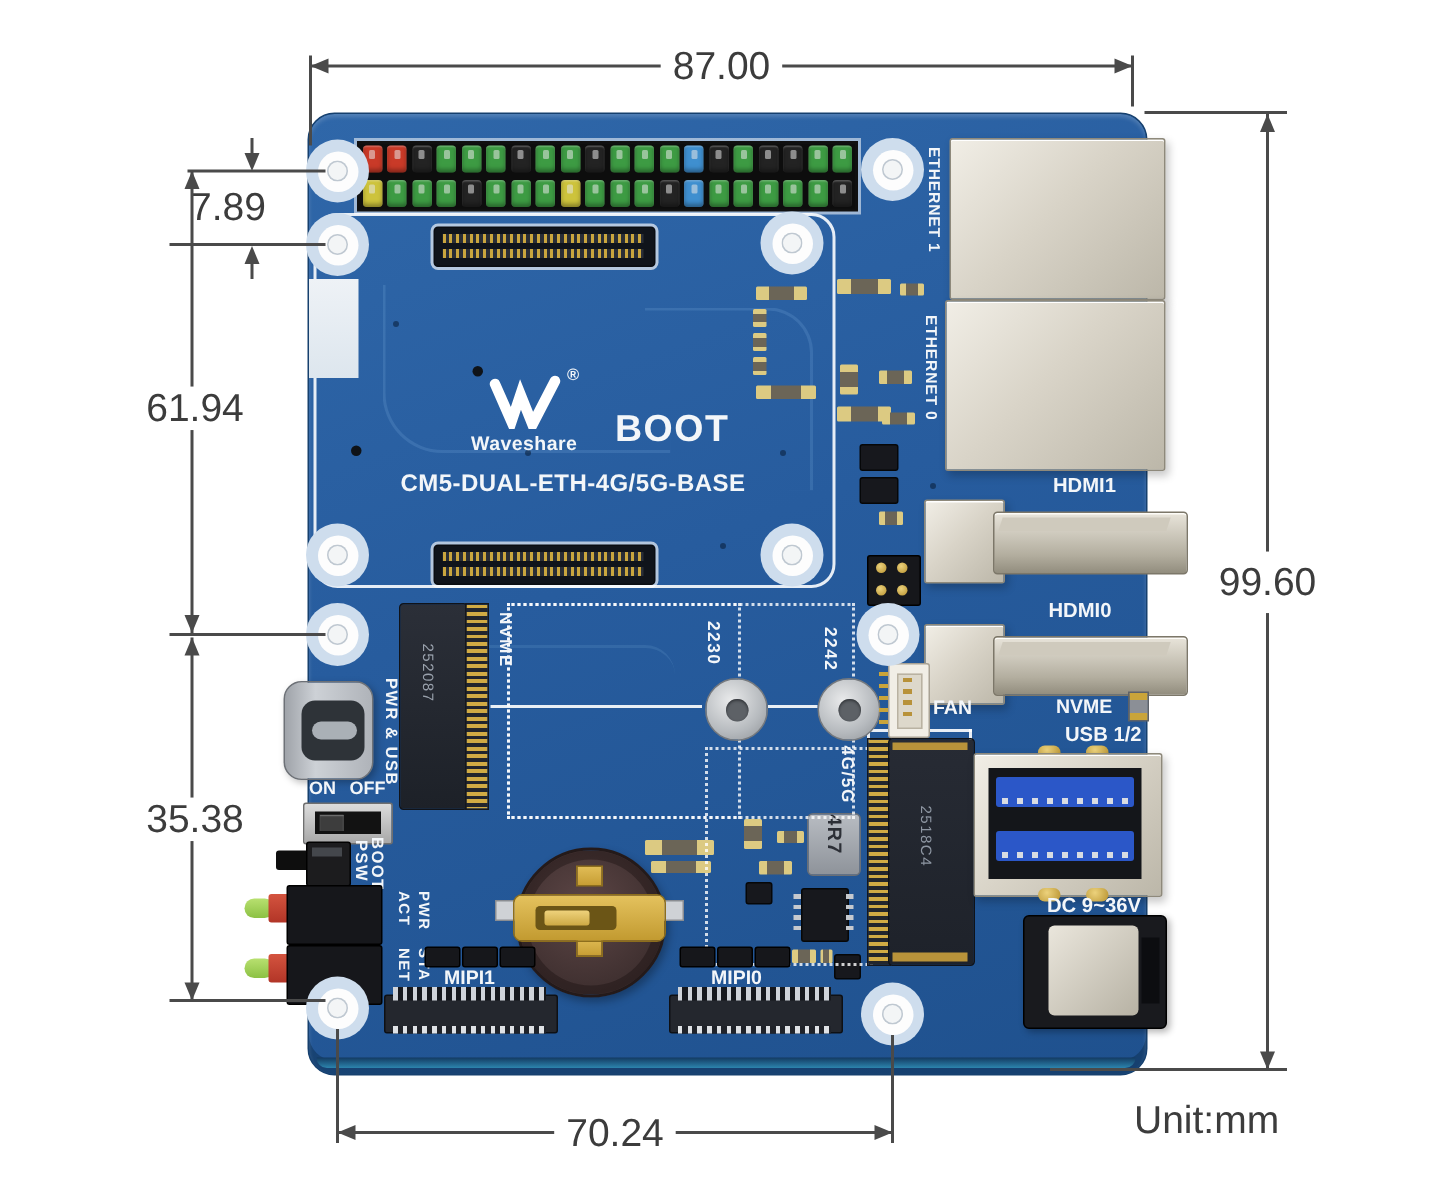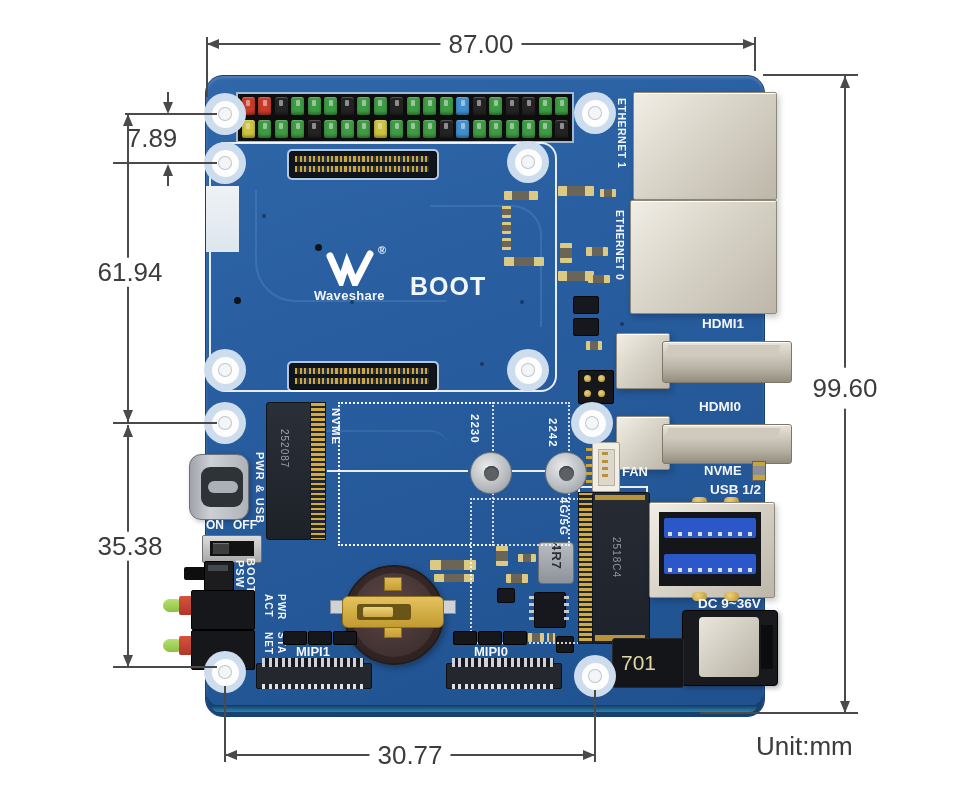--- a/index.html
+++ b/index.html
@@ -260,20 +260,21 @@
     </div>
 
   <div class="abs" style="left:312px;top:248px;width:90px;height:58px;">
     <svg width="50" height="36" viewBox="0 0 50 36" style="position:absolute;left:14px;top:2px;">
       <path d="M4 6 L15 31 L21 13 L29 33 L44 4" stroke="#ffffff" stroke-width="7" fill="none" stroke-linecap="round" stroke-linejoin="miter"></path>
     </svg>
     <span class="slabel" style="left:66px;top:-4px;font-size:11px;">®</span>
     <span class="slabel" style="left:2px;top:40px;font-size:13px;letter-spacing:.3px;">Waveshare</span>
   </div>
   <span class="slabel" style="left:410px;top:272px;font-size:25px;font-weight:800;letter-spacing:1px;">BOOT</span>
+  <span class="slabel" style="left:267px;top:314px;font-size:16px;letter-spacing:.3px;">CM5-DUAL-ETH-4G/5G-BASE</span>
 
   <div class="pv h" style="left:558px;top:186px;width:36px;height:10px;"></div>
   <div class="pv h" style="left:600px;top:189px;width:16px;height:8px;"></div>
   <div class="pv h" style="left:504px;top:191px;width:34px;height:9px;"></div>
   <div class="pv v" style="left:502px;top:206px;width:9px;height:12px;"></div>
   <div class="pv v" style="left:502px;top:222px;width:9px;height:12px;"></div>
   <div class="pv v" style="left:502px;top:238px;width:9px;height:12px;"></div>
   <div class="pv h" style="left:504px;top:257px;width:40px;height:9px;"></div>
   <div class="pv v" style="left:560px;top:243px;width:12px;height:20px;"></div>
   <div class="pv h" style="left:586px;top:247px;width:22px;height:9px;"></div>
@@ -432,23 +433,20 @@
     <div style="position:absolute;left:18px;top:65px;width:84px;height:4px;background:repeating-linear-gradient(90deg,#d9dce2 0 4px,transparent 4px 10px);"></div>
   </div>
   <div class="golddot" style="left:692px;top:592px;width:15px;height:9px;border-radius:5px;"></div>
   <div class="golddot" style="left:724px;top:592px;width:15px;height:9px;border-radius:5px;"></div>
 
   <span class="slabel" style="left:698px;top:596px;font-size:13.5px;">DC 9~36V</span>
   <div class="abs" style="left:682px;top:610px;width:94px;height:74px;background:#191a1e;border:1px solid #000;border-radius:4px;box-shadow:2px 2px 5px rgba(0,0,0,.3);">
     <div style="position:absolute;left:16px;top:6px;width:60px;height:60px;background:linear-gradient(135deg,#eae6dc,#b7b2a4);border-radius:4px;"></div>
     <div style="position:absolute;right:4px;top:14px;width:12px;height:44px;background:#0c0d10;"></div>
   </div>
-  <div class="abs" style="left:612px;top:638px;width:70px;height:48px;background:#141519;border:1px solid #26282e;border-radius:3px;">
-    <span class="slabel" style="left:8px;top:12px;font-size:21px;color:#e3d6a4;font-weight:400;">701</span>
-  </div>
 
   <div class="hole" style="left:204px;top:93px;">
       <div class="hr">
         <div class="hc"></div>
       </div>
     </div>
   <div class="hole" style="left:574px;top:92px;">
       <div class="hr">
         <div class="hc"></div>
       </div>
@@ -526,16 +524,16 @@
   <div class="dline" style="left:844px;top:76px;width:2px;height:637px;"></div>
   <div class="ar up" style="left:840px;top:76px;"></div>
   <div class="ar down" style="left:840px;top:701px;"></div>
   <div class="dlabel" style="left:845px;top:388px;padding:6px 4px;">99.60</div>
 
   <div class="dline" style="left:224px;top:686px;width:2px;height:76px;"></div>
   <div class="dline" style="left:594px;top:690px;width:2px;height:72px;"></div>
   <div class="dline" style="left:225px;top:754px;width:370px;height:2px;"></div>
   <div class="ar left" style="left:225px;top:750px;"></div>
   <div class="ar right" style="left:583px;top:750px;"></div>
-  <div class="dlabel" style="left:410px;top:755px;">30.77</div>
+  <div class="dlabel" style="left:410px;top:755px;">70.24</div>
 
   <div class="abs" style="left:756px;top:731px;font-size:26px;color:#3c3c3c;">Unit:mm</div>
 </div>
 
 </body></html>

